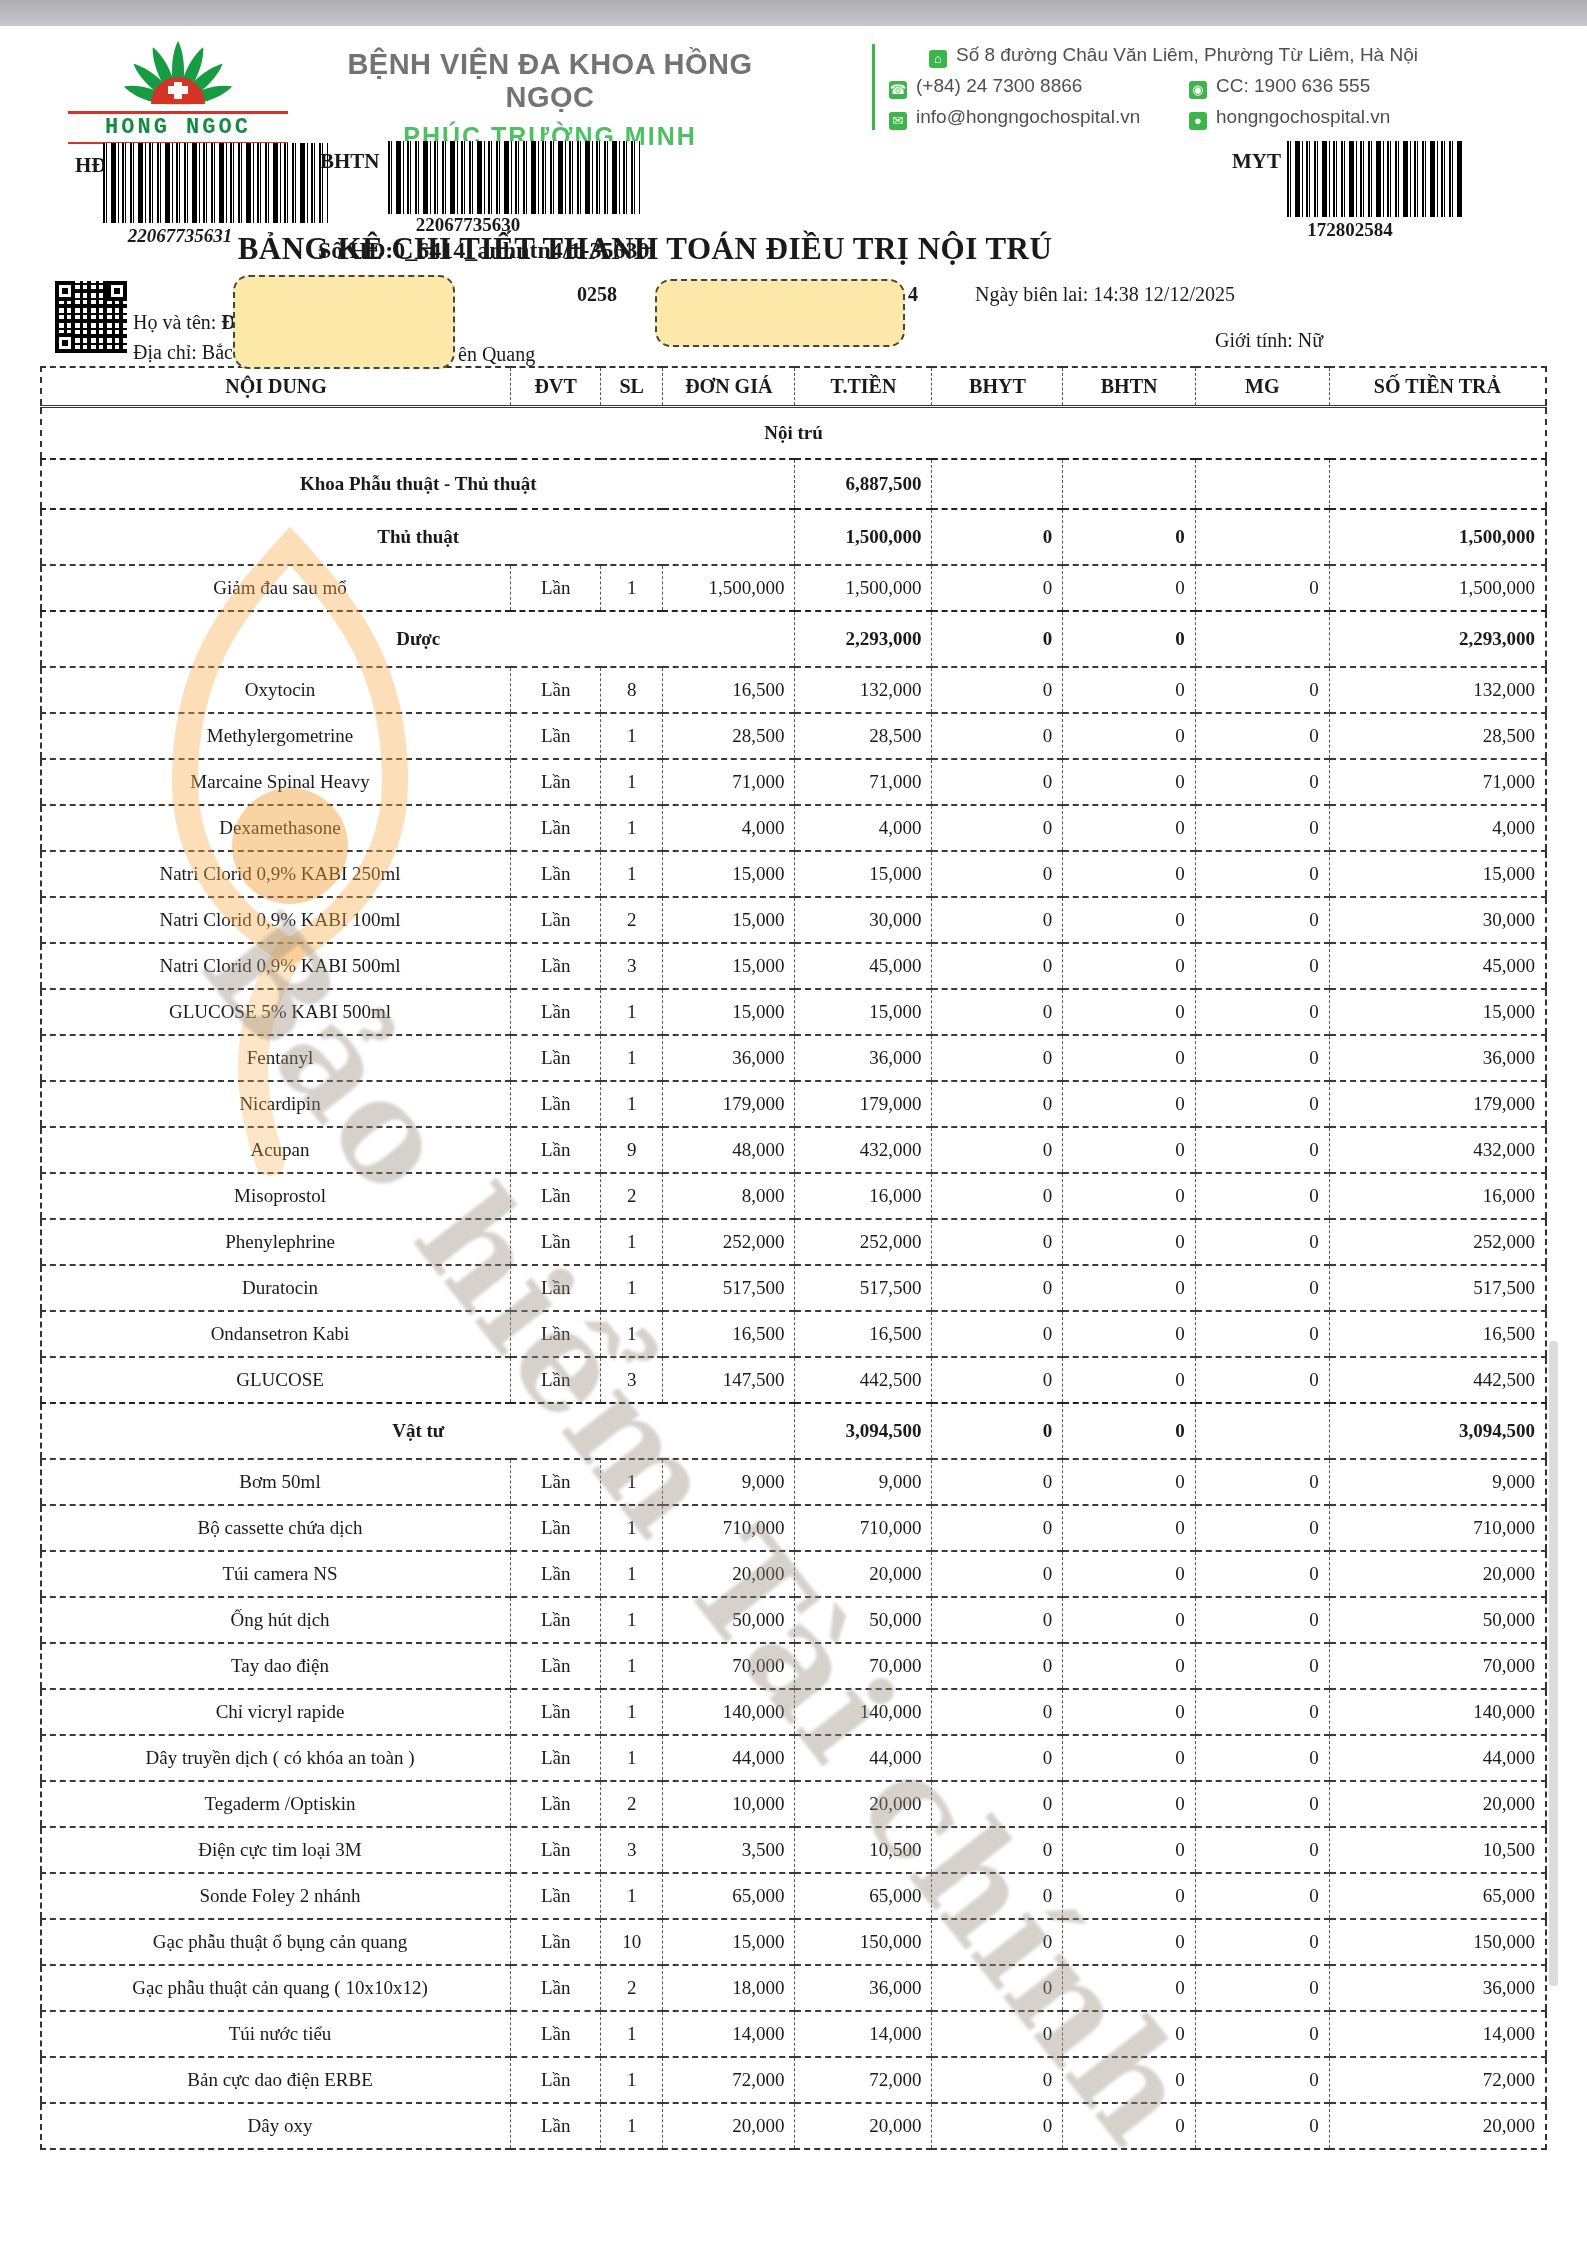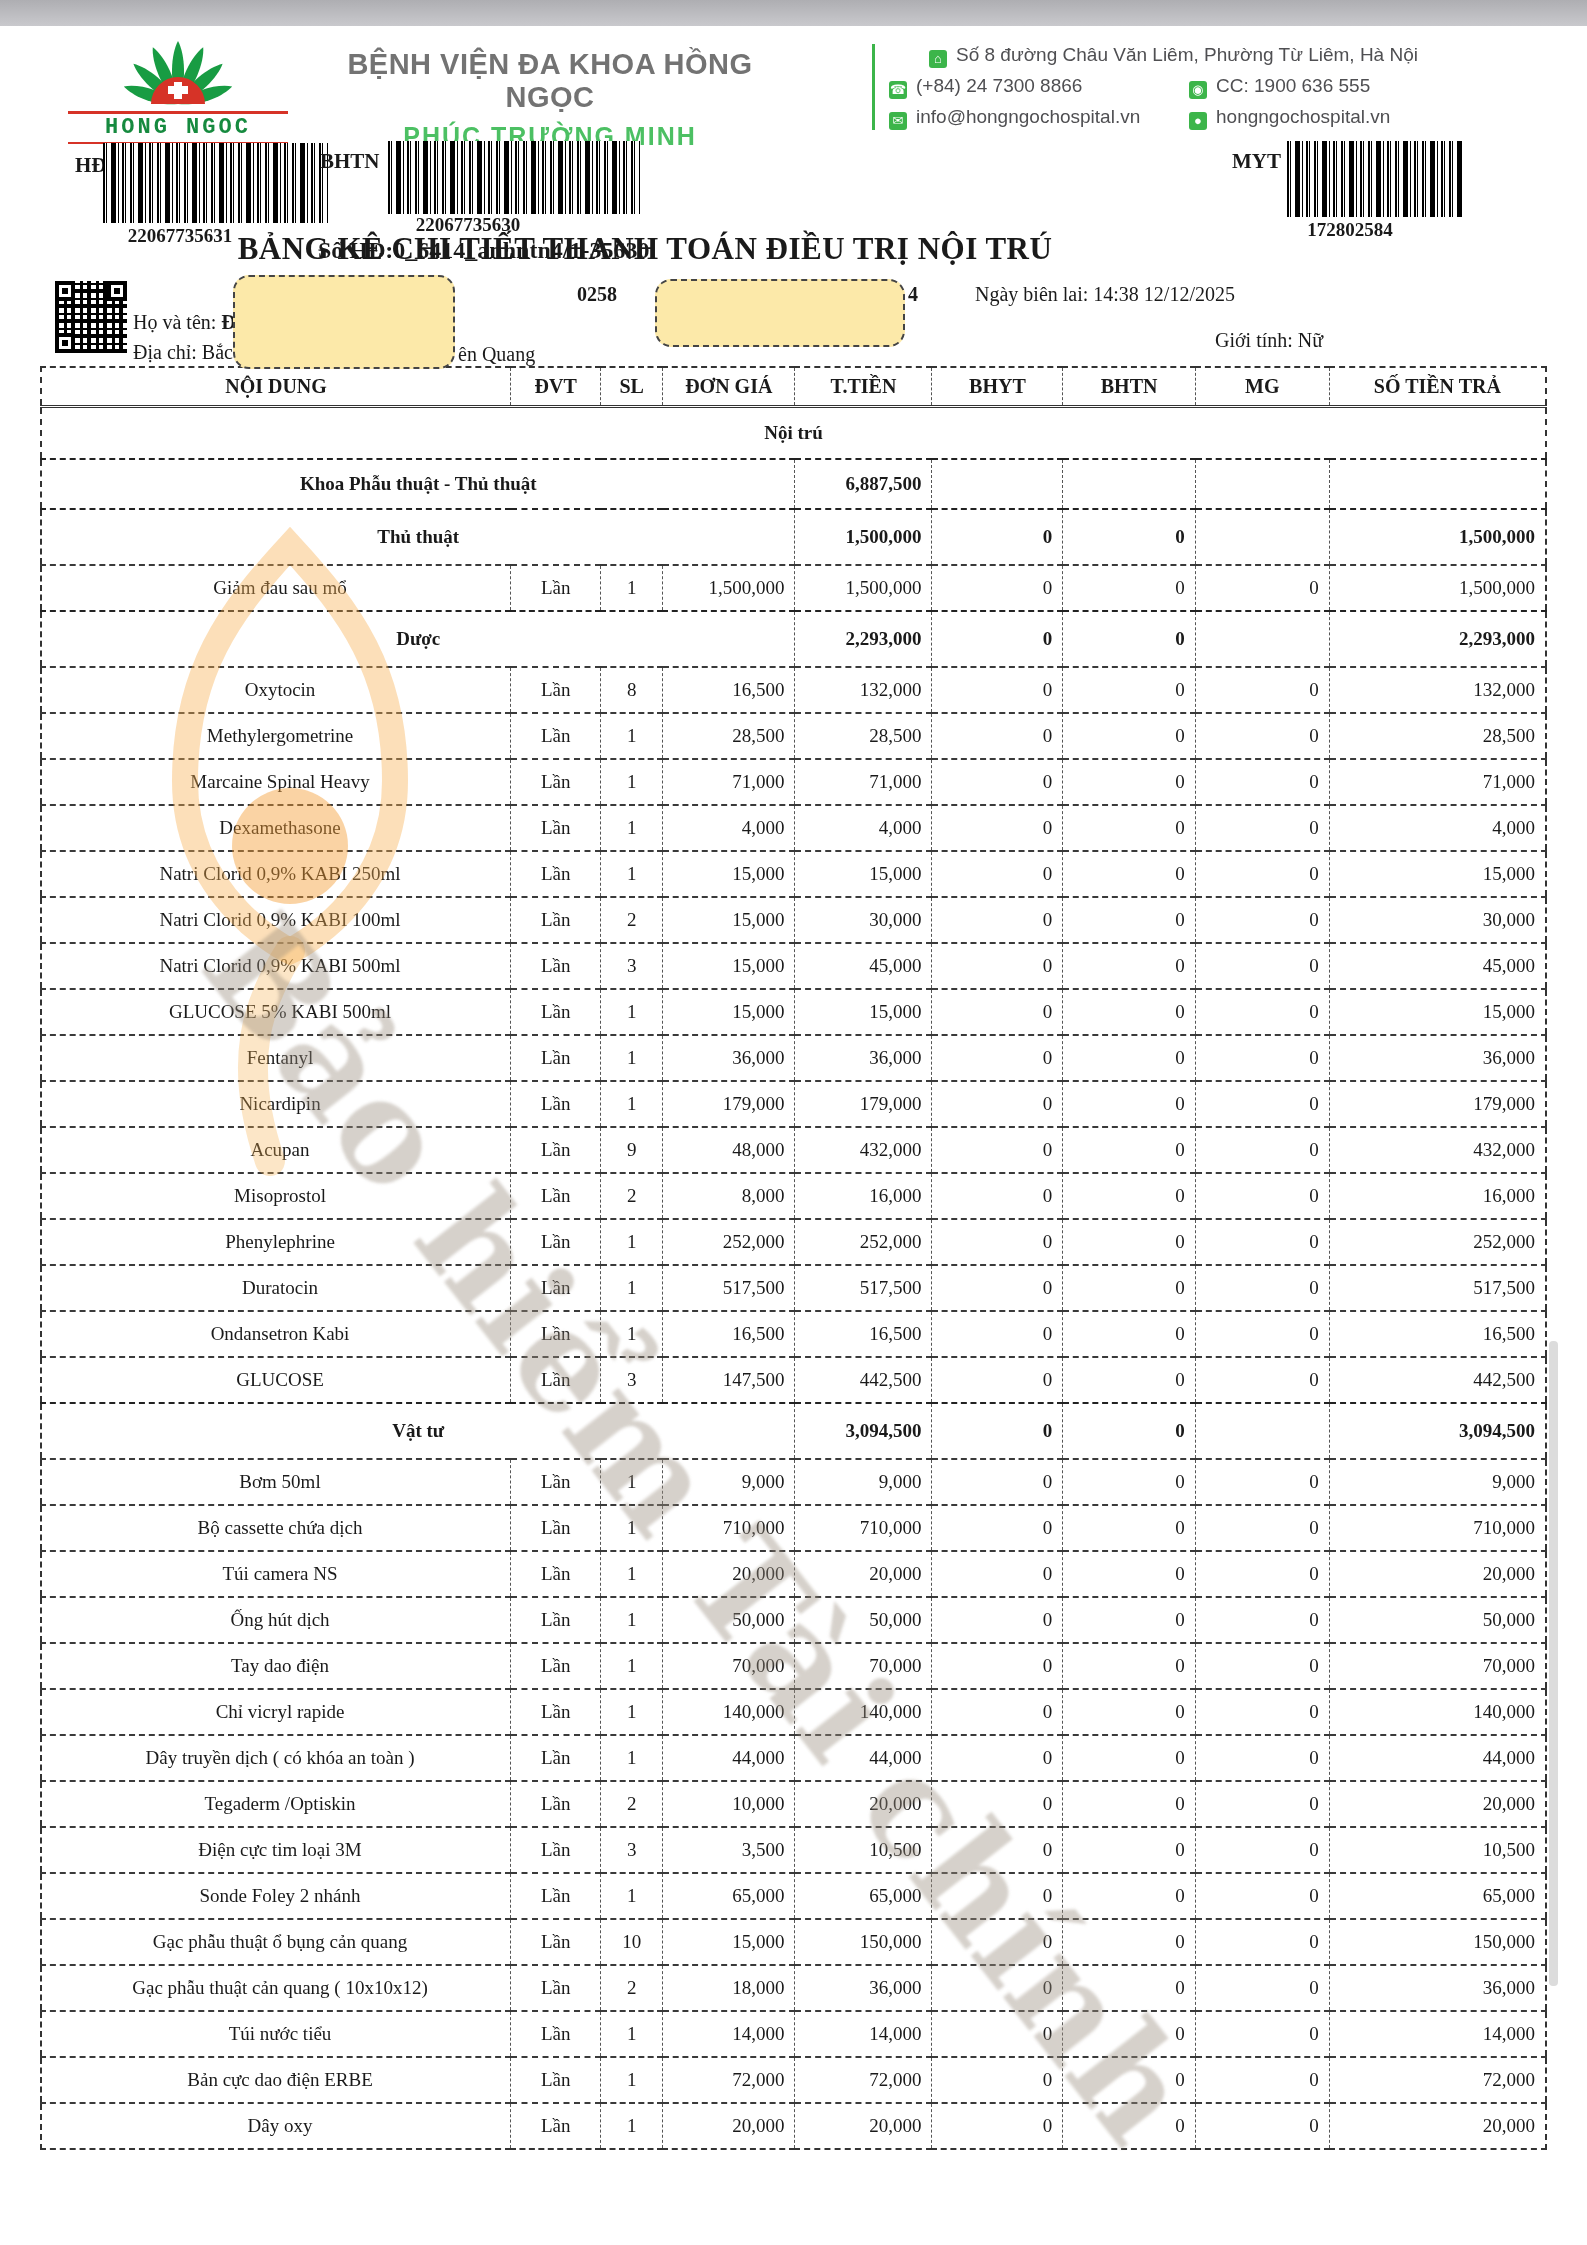--- a/index.html
+++ b/index.html
@@ -129,21 +129,21 @@
       <span class="cicon">✉</span><span>info@hongngochospital.vn</span>
     </div>
     <div>
       <span class="cicon">●</span><span>hongngochospital.vn</span>
     </div>
   </div>
 
   <div class="bar-row">
     <div class="bc-label" style="left:75px; top:12px;">HĐ</div>
     <div class="barcode" style="left:103px; top:2px; width:225px; height:80px;"></div>
-    <div class="bc-num" style="left:100px; top:84px; width:160px;">22067735631</div>
+    <div class="bc-num" style="left:100px; top:84px; width:160px;font-style:italic;">22067735631</div>
 
     <div class="bc-label" style="left:320px; top:8px;">BHTN</div>
     <div class="barcode" style="left:388px; top:0px; width:252px; height:73px;"></div>
     <div class="bc-num" style="left:388px; top:73px; width:160px;">22067735630</div>
     <div class="sohd">Số HĐ:0_6414_anhntn4/1-35630</div>
 
     <div class="bc-label" style="left:1232px; top:8px;">MYT</div>
     <div class="barcode" style="left:1287px; top:0px; width:175px; height:76px;"></div>
     <div class="bc-num" style="left:1290px; top:78px; width:120px;">172802584</div>
   </div>

